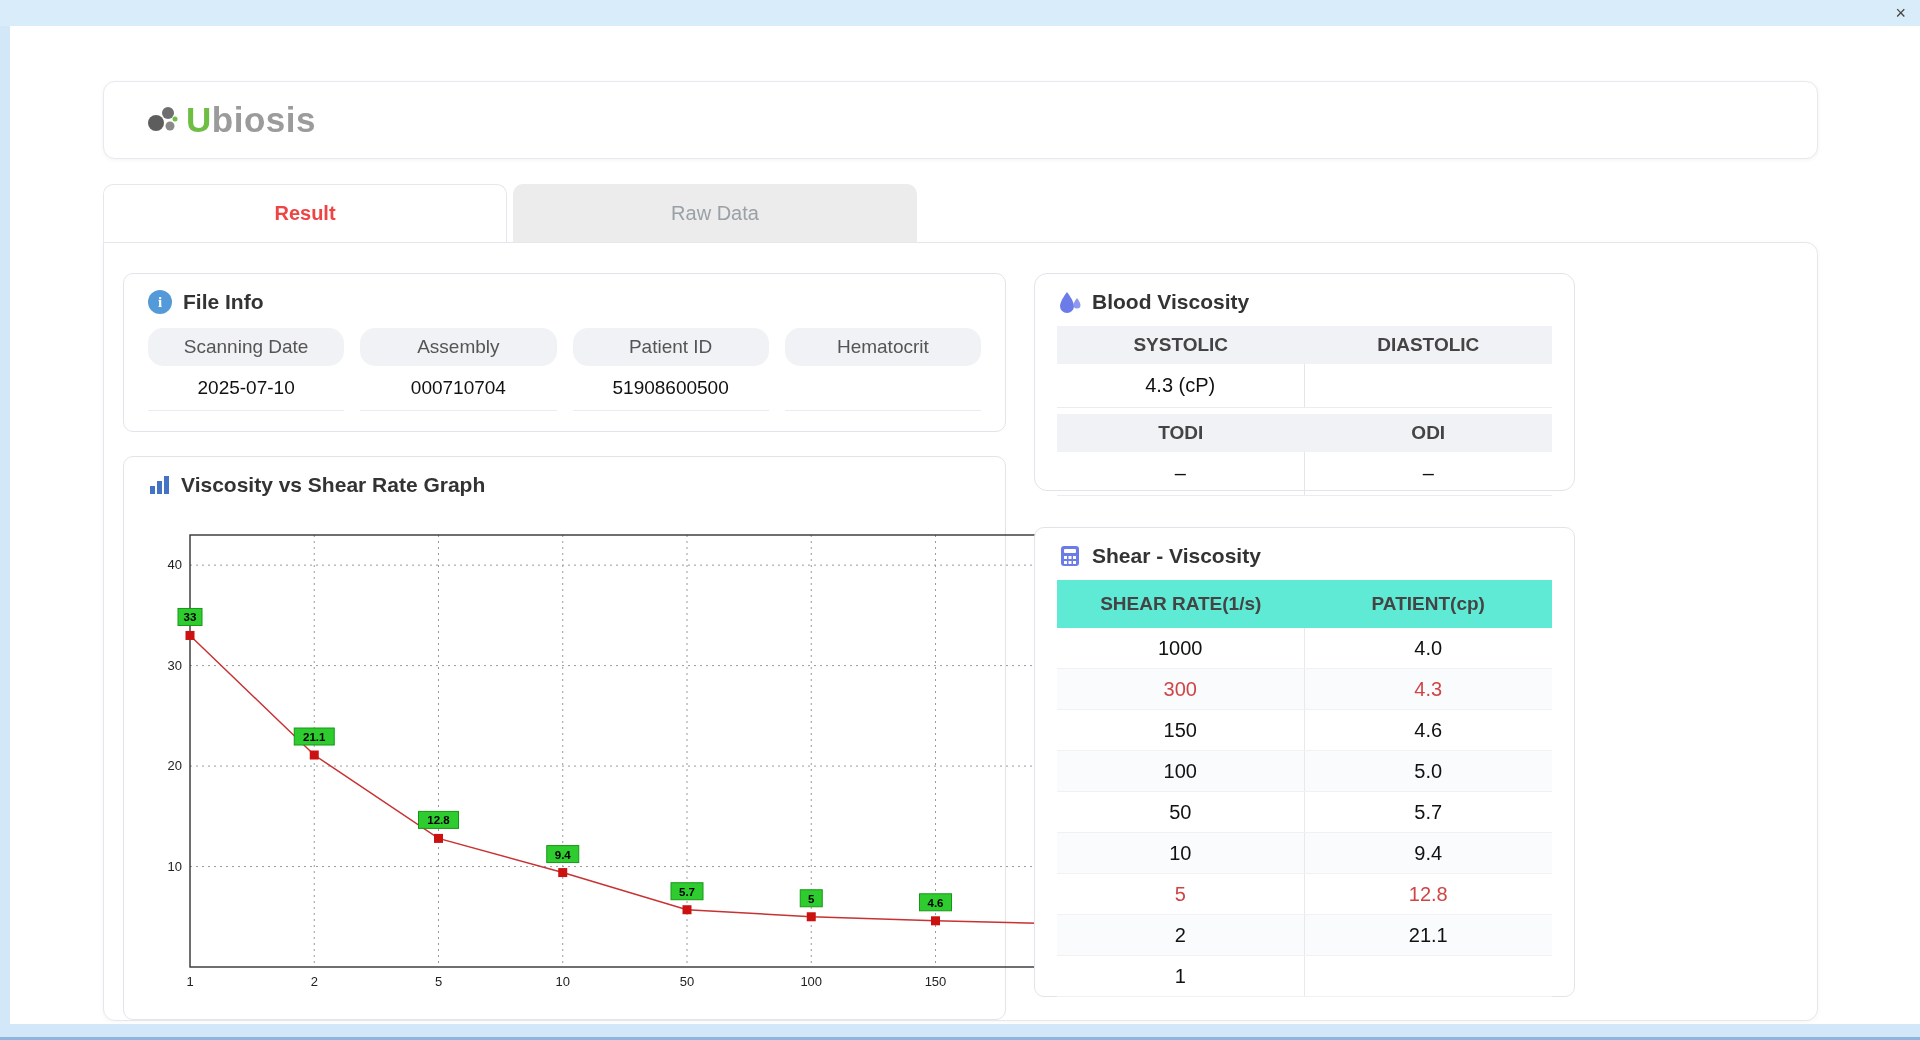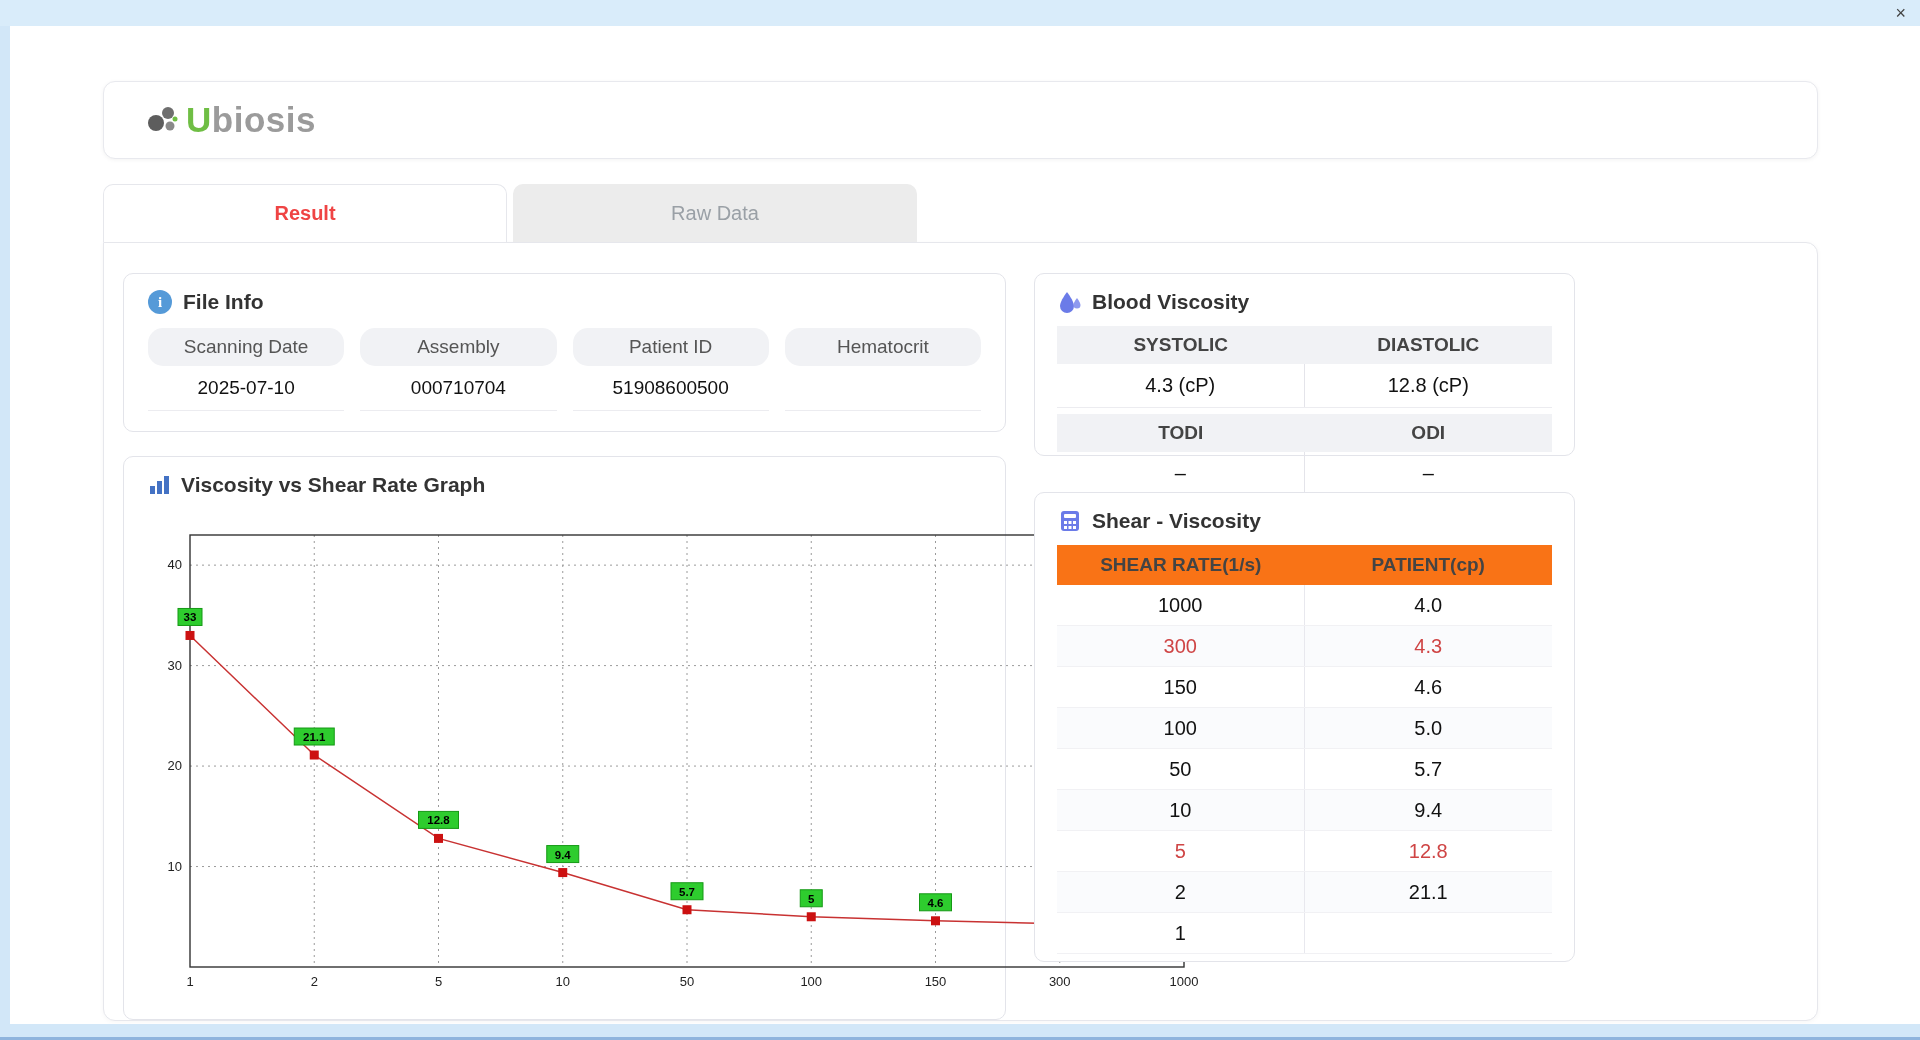--- a/index.html
+++ b/index.html
@@ -61,33 +61,33 @@
   .fi-label { height:38px; background:#f1f2f5; color:#555; font-size:19px;
     display:flex; align-items:center; justify-content:center;border-radius:15px; }
   .fi-value { height:44px; font-size:19px; color:#111;
     display:flex; align-items:center; justify-content:center; }
 
   
   .graph-card { height:564px; }
   .graph-wrap { padding:0 20px; }
 
   
-  .bv-card { height:183px; }
+  .bv-card { height:218px;border-radius:13px; }
   .bv-table { padding:2px 22px 0 22px; }
   .bv-hrow { display:flex; background:#f1f2f5; height:38px; }
   .bv-vrow { display:flex; height:44px; border-bottom:1px solid #ececf0; margin-bottom:6px; }
   .bv-cell { width:50%; display:flex; align-items:center; justify-content:center; }
   .bv-hrow .bv-cell { font-size:19px; color:#444; font-weight:600; }
   .bv-vrow .bv-cell { font-size:20px; color:#111; }
   .bv-vrow .bv-cell:first-child { border-right:1px solid #e4e4ea; }
 
   
   .sv-card { height:470px; }
   .sv-table { padding:2px 22px 0 22px; }
-  .sv-head { display:flex; background:#f97316; height:40px; }
+  .sv-head { display:flex; background:#5eead4; height:48px; }
   .sv-hcell { width:50%; display:flex; align-items:center; justify-content:center;
     font-size:19px; color:#444; font-weight:600; }
   .sv-row { display:flex; height:41px; border-bottom:1px solid #f1f1f4; }
   .sv-row.alt { background:#fafbfd; }
   .sv-cell { width:50%; display:flex; align-items:center; justify-content:center;
     font-size:20px; color:#111; }
   .sv-cell:first-child { border-right:1px solid #e8e8ee; }
   .sv-row.hot .sv-cell { color:#cf4545; }
 </style>
 </head>
@@ -233,21 +233,20 @@
             </span>
             <span>Blood Viscosity</span>
           </div>
           <div class="bv-table">
             <div class="bv-hrow">
               <div class="bv-cell">SYSTOLIC</div>
               <div class="bv-cell">DIASTOLIC</div>
             </div>
             <div class="bv-vrow">
               <div class="bv-cell">4.3 (cP)</div>
-              <div class="bv-cell">12.8 (cP)</div>
             </div>
             <div class="bv-hrow">
               <div class="bv-cell">TODI</div>
               <div class="bv-cell">ODI</div>
             </div>
             <div class="bv-vrow">
               <div class="bv-cell">–</div>
               <div class="bv-cell">–</div>
             </div>
           </div>

